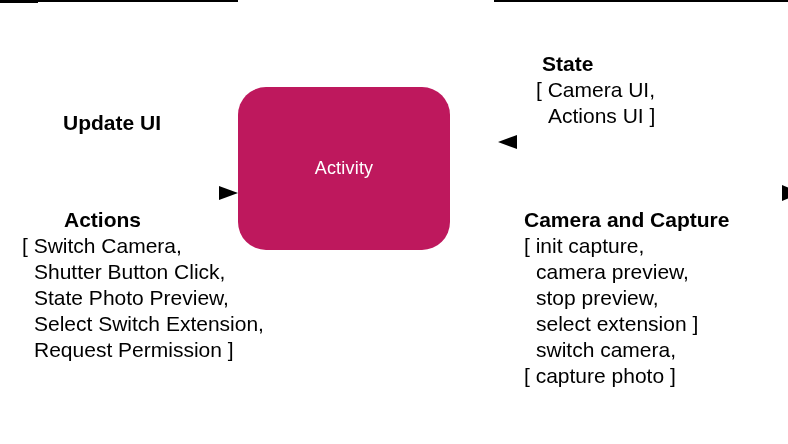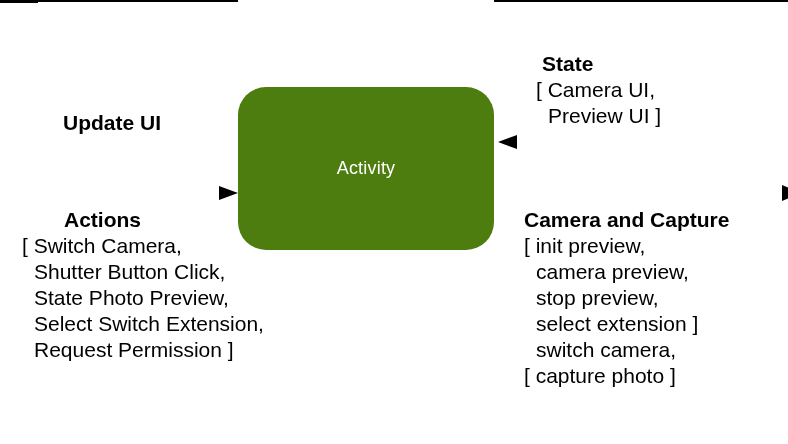--- a/index.html
+++ b/index.html
@@ -24,22 +24,22 @@
     position: absolute; width: 0; height: 0;
     border-top: 7px solid transparent;
     border-bottom: 7px solid transparent;
     border-right: 19px solid #000000;
   }
   .edge-bar { position: absolute; background: #000000; }
   
   .node {
     position: absolute;
     left: 238px; top: 87px;
-    width: 256px; height: 163px;
-    background: #4d7c0f;
+    width: 212px; height: 163px;
+    background: #be185d;
     border-radius: 28px;
     display: flex; align-items: center; justify-content: center;
   }
   .node-label {
     color: #ffffff;
     font-size: 18px;
     letter-spacing: 0.2px;
   }
   
   .tblock {
@@ -73,35 +73,35 @@
 
   <div class="node">
     <span class="node-label">Activity</span>
   </div>
 
   <div class="tblock bold" style="left:63px; top:110px;">Update UI</div>
 
   <div class="tblock" style="left:536px; top:51px;">
     <div class="bold pad6">State</div>
     <div>[ Camera UI,</div>
-    <div class="indent">Preview UI ]</div>
+    <div class="indent">Actions UI ]</div>
   </div>
 
   <div class="tblock" style="left:22px; top:207px;">
     <div class="bold pad3">Actions</div>
     <div>[ Switch Camera,</div>
     <div class="indent">Shutter Button Click,</div>
     <div class="indent">State Photo Preview,</div>
     <div class="indent">Select Switch Extension,</div>
     <div class="indent">Request Permission ]</div>
   </div>
 
   <div class="tblock" style="left:524px; top:207px;">
     <div class="bold">Camera and Capture</div>
-    <div>[ init preview,</div>
+    <div>[ init capture,</div>
     <div class="indent">camera preview,</div>
     <div class="indent">stop preview,</div>
     <div class="indent">select extension ]</div>
     <div class="indent">switch camera,</div>
     <div>[ capture photo ]</div>
   </div>
 
 </div>
 
 </body></html>

